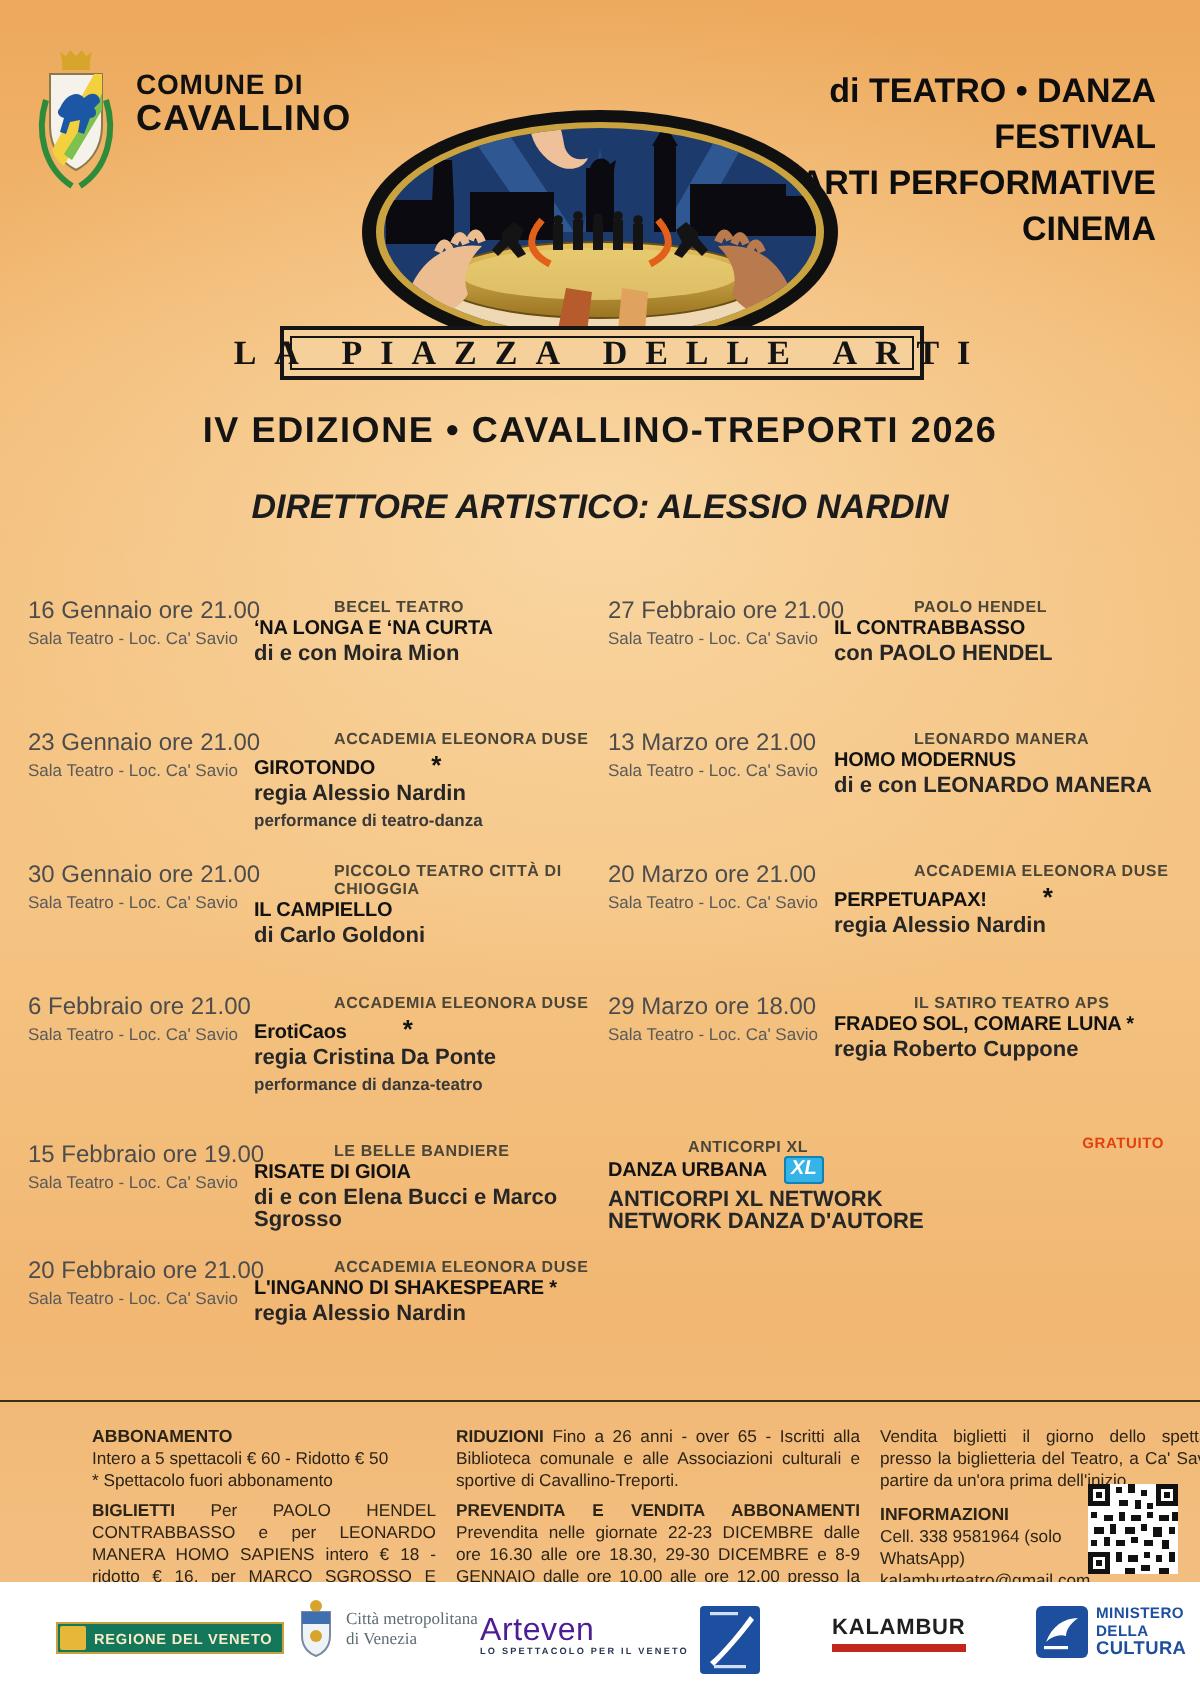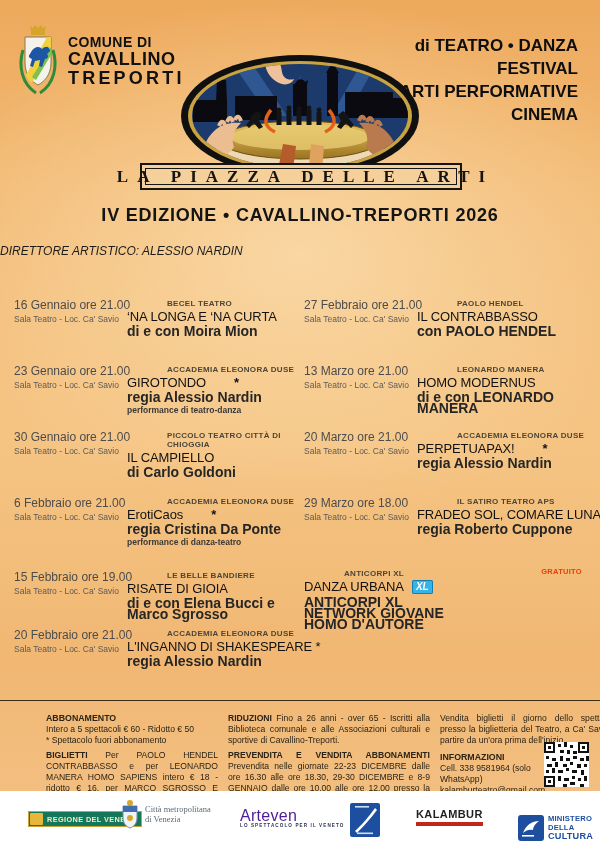--- a/index.html
+++ b/index.html
@@ -18,33 +18,33 @@
     font-weight:700;line-height:23px;color:#0e0e0e;}
   
   .oval{position:absolute;left:179px;top:54px;}
   .banner{position:absolute;left:140px;top:163px;width:318px;height:23px;
     background:#f6d09a;border:2px solid #151515;outline:1px solid #151515;outline-offset:-6px;
     display:flex;align-items:center;justify-content:center;}
   .banner span{font-family:"Liberation Serif",serif;font-size:17px;font-weight:600;
     letter-spacing:9px;color:#141414;white-space:nowrap;padding-left:9px;}
   .edition{position:absolute;left:0;right:0;top:205px;text-align:center;
     font-size:18px;font-weight:800;letter-spacing:.8px;color:#141414;}
-  .director{position:absolute;left:0;right:0;top:244px;text-align:left;
-    font-size:12px;font-weight:400;font-style:italic;color:#1c1c1c;}
+  .director{position:absolute;left:0;right:0;top:244px;text-align:center;
+    font-size:17px;font-weight:700;font-style:italic;color:#1c1c1c;}
   
   .event{position:absolute;display:flex;width:284px;}
   .when{width:113px;flex:none;}
   .date{font-size:12px;font-weight:500;color:#4c4c4c;white-space:nowrap;}
   .venue{font-size:8.5px;color:#5a5a5a;margin-top:2px;line-height:10px;}
   .what{flex:1;position:relative;}
   .company{font-size:8px;font-weight:700;letter-spacing:.3px;color:#4c4638;margin-top:1px;padding-left:40px;}
   .title-line{display:flex;align-items:baseline;margin-top:1px;}
-  .etitle{font-size:13px;font-weight:400;color:#121212;white-space:nowrap;letter-spacing:-.1px;}
+  .etitle{font-size:10px;font-weight:700;color:#121212;white-space:nowrap;letter-spacing:-.1px;}
   .star{font-size:13px;font-weight:800;margin-left:28px;color:#121212;}
-  .sub{font-size:14px;font-weight:700;color:#262626;margin-top:2px;line-height:11px;}
+  .sub{font-size:11px;font-weight:700;color:#262626;margin-top:2px;line-height:11px;}
   .note{font-size:8.5px;font-weight:700;color:#3a3a3a;margin-top:2px;}
   .gratuito{position:absolute;top:-1px;right:6px;font-size:7.5px;font-weight:800;
     letter-spacing:.3px;color:#e2410b;}
   .xl-badge{display:inline-block;margin-left:8px;background:#35b4e8;color:#fff;
     font-style:italic;font-weight:800;font-size:10px;line-height:12px;padding:1px 4px;
     border-radius:2px;box-shadow:inset 0 0 0 1px #147fb3;transform:translateY(-1px);}
   
   .info{position:absolute;left:0;right:0;top:700px;height:91px;border-top:1.5px solid #3c2d10;}
   .icol{position:absolute;top:12px;font-size:8.6px;line-height:10.8px;color:#2b2417;text-align:justify;margin-left:32px;}
   .icol b{font-weight:800;}
@@ -76,21 +76,20 @@
       <path d="M7,26 C2,42 6,60 20,69" stroke="#2e8b3a" stroke-width="3" fill="none"></path>
       <path d="M37,26 C42,42 38,60 24,69" stroke="#2e8b3a" stroke-width="3" fill="none"></path>
       <path d="M9,13 h26 v26 c0,12 -7,19 -13,22 c-6,-3 -13,-10 -13,-22 Z" fill="#f4f2ea" stroke="#8a7a4a" stroke-width="1"></path>
       <path d="M35,13 v10 L16,59 c-3,-2 -5,-5 -6,-8 L31,13 Z" fill="#f3d03e"></path>
       <path d="M35,23 v8 L20,56 c-1.5,-1 -3,-2 -4,-3 Z" fill="#7ec14f"></path>
       <path d="M14,30 c3,-7 9,-9 12,-5 c4,-4 8,-2 8,2 l-3,3 c2,2 1,5 -2,5 l-3,8 -3,-1 1,-6 -5,1 -2,6 -3,-1 2,-7 c-3,-1 -4,-3 -2,-5 Z" fill="#1c57a5"></path>
     </svg>
     <div class="comune-text">
       <div class="comune-l1">COMUNE DI</div>
       <div class="comune-l2">CAVALLINO</div>
-      <div class="comune-l3">TREPORTI</div>
     </div>
   </div>
 
   <div class="festival">
     <div>di TEATRO • DANZA</div>
     <div>FESTIVAL</div>
     <div>ARTI PERFORMATIVE</div>
     <div>CINEMA</div>
   </div>
 
@@ -304,21 +303,21 @@
   </div>
 
   <div class="event" style="left:304px;top:568px">
     <div class="what">
       <div class="gratuito">GRATUITO</div>
       <div class="company">ANTICORPI XL</div>
       <div class="title-line">
           <span class="etitle">DANZA URBANA</span>
           <span class="xl-badge">XL</span>
         </div>
-      <div class="sub" style="max-width:170px">ANTICORPI XL NETWORK GIOVANE HOMO D'AUTORE</div>
+      <div class="sub" style="max-width:170px">ANTICORPI XL NETWORK NETWORK DANZA D'AUTORE</div>
     </div>
   </div>
 
   <div class="info">
     <div class="icol" style="left:14px;width:172px">
       <div class="ihead">ABBONAMENTO</div>
       <div>Intero a 5 spettacoli € 60 - Ridotto € 50</div>
       <div>* Spettacolo fuori abbonamento</div>
       <p class="iblock" style="margin-top:5px"><b>BIGLIETTI</b> <span>Per PAOLO HENDEL CONTRABBASSO e per LEONARDO MANERA HOMO SAPIENS intero € 18 - ridotto € 16, per MARCO SGROSSO E ELENA BUCCI RISATE DI GIOIA intero € 14 - ridotto € 12, per MOIRA MION E IL CAMPIELLO intero € 12 - ridotto € 10.</span></p>
       <div>Tutti gli altri spettacoli intero € 10 - ridotto € 8</div>
@@ -385,21 +384,21 @@
 
   <div class="footer">
 
     <div class="logo" style="left:28px;top:20px">
       <div class="regione-bar">
         <div class="regione-sq"></div>
         <div class="regione-txt">REGIONE DEL VENETO</div>
       </div>
     </div>
 
-    <div class="logo" style="left:120px;top:8px">
+    <div class="logo" style="left:148px;top:8px">
       <svg width="20" height="30" viewBox="0 0 20 30">
         <circle cx="10" cy="4" r="3" fill="#d7a52c"></circle>
         <path d="M3,7 h14 v12 c0,6 -4,9 -7,10 c-3,-1 -7,-4 -7,-10 Z" fill="#eef3f7" stroke="#7b8aa0" stroke-width="1"></path>
         <path d="M3,7 h14 v6 h-14 Z" fill="#3f6fb1"></path>
         <circle cx="10" cy="19" r="3" fill="#d7a52c"></circle>
       </svg>
       <div class="citta-text">
         <div>Città metropolitana</div>
         <div>di Venezia</div>
       </div>
@@ -415,21 +414,21 @@
       <path d="M5,28 C12,22 20,12 25,5 L27,7 C21,15 13,24 7,30 Z" fill="#fff"></path>
       <rect x="5" y="3" width="14" height="1.6" fill="#cfe0f5"></rect>
       <rect x="7" y="29.5" width="16" height="1.6" fill="#cfe0f5"></rect>
     </svg>
 
     <div class="logo" style="left:416px;top:18px;flex-direction:column;align-items:stretch">
       <div class="kalambur-word">KALAMBUR</div>
       <div class="kalambur-bar"></div>
     </div>
 
-    <div class="logo" style="left:518px;top:24px">
+    <div class="logo" style="left:518px;top:12px">
       <svg width="26" height="26" viewBox="0 0 26 26">
         <rect x="0" y="0" width="26" height="26" rx="3" fill="#1d4f9e"></rect>
         <path d="M5,18 C8,10 14,6 21,6 C17,9 15,12 15,15 C12,14 8,15 5,18 Z" fill="#fff"></path>
         <path d="M4,20 h12 v1.6 h-12 Z" fill="#fff"></path>
       </svg>
       <div class="ministero-text">
         <div>MINISTERO</div>
         <div>DELLA</div>
         <div class="cultura">CULTURA</div>
       </div>

